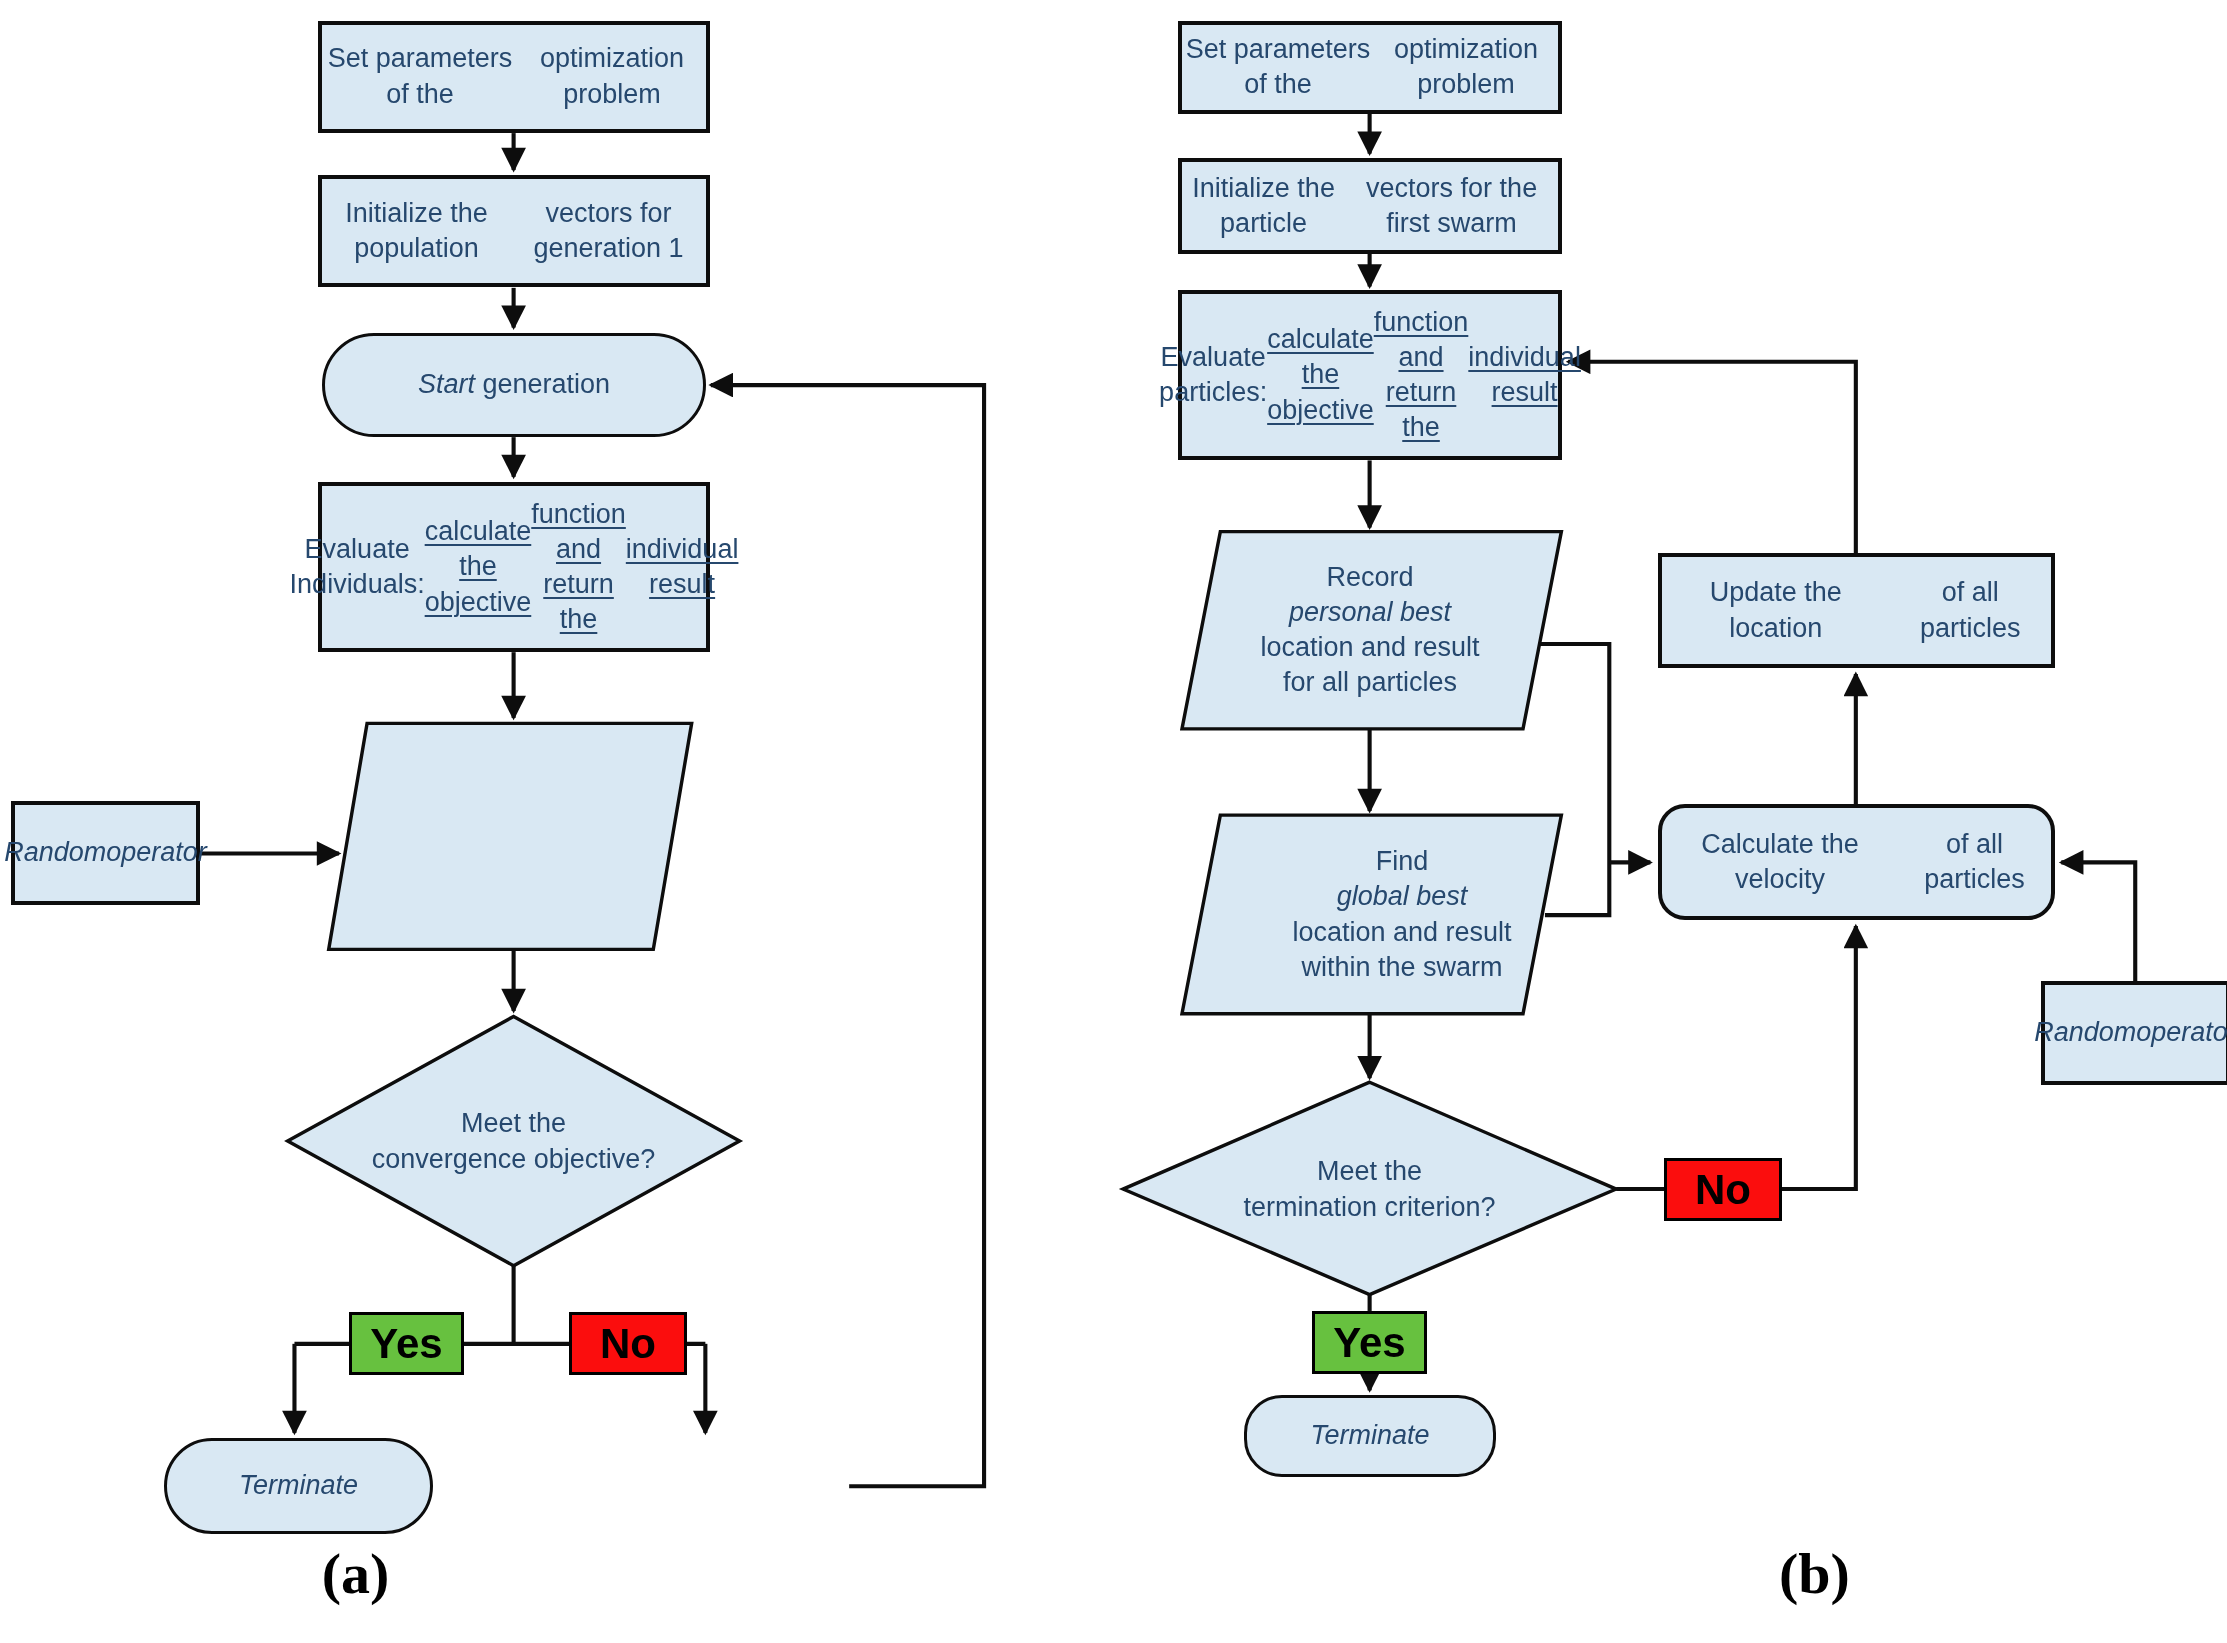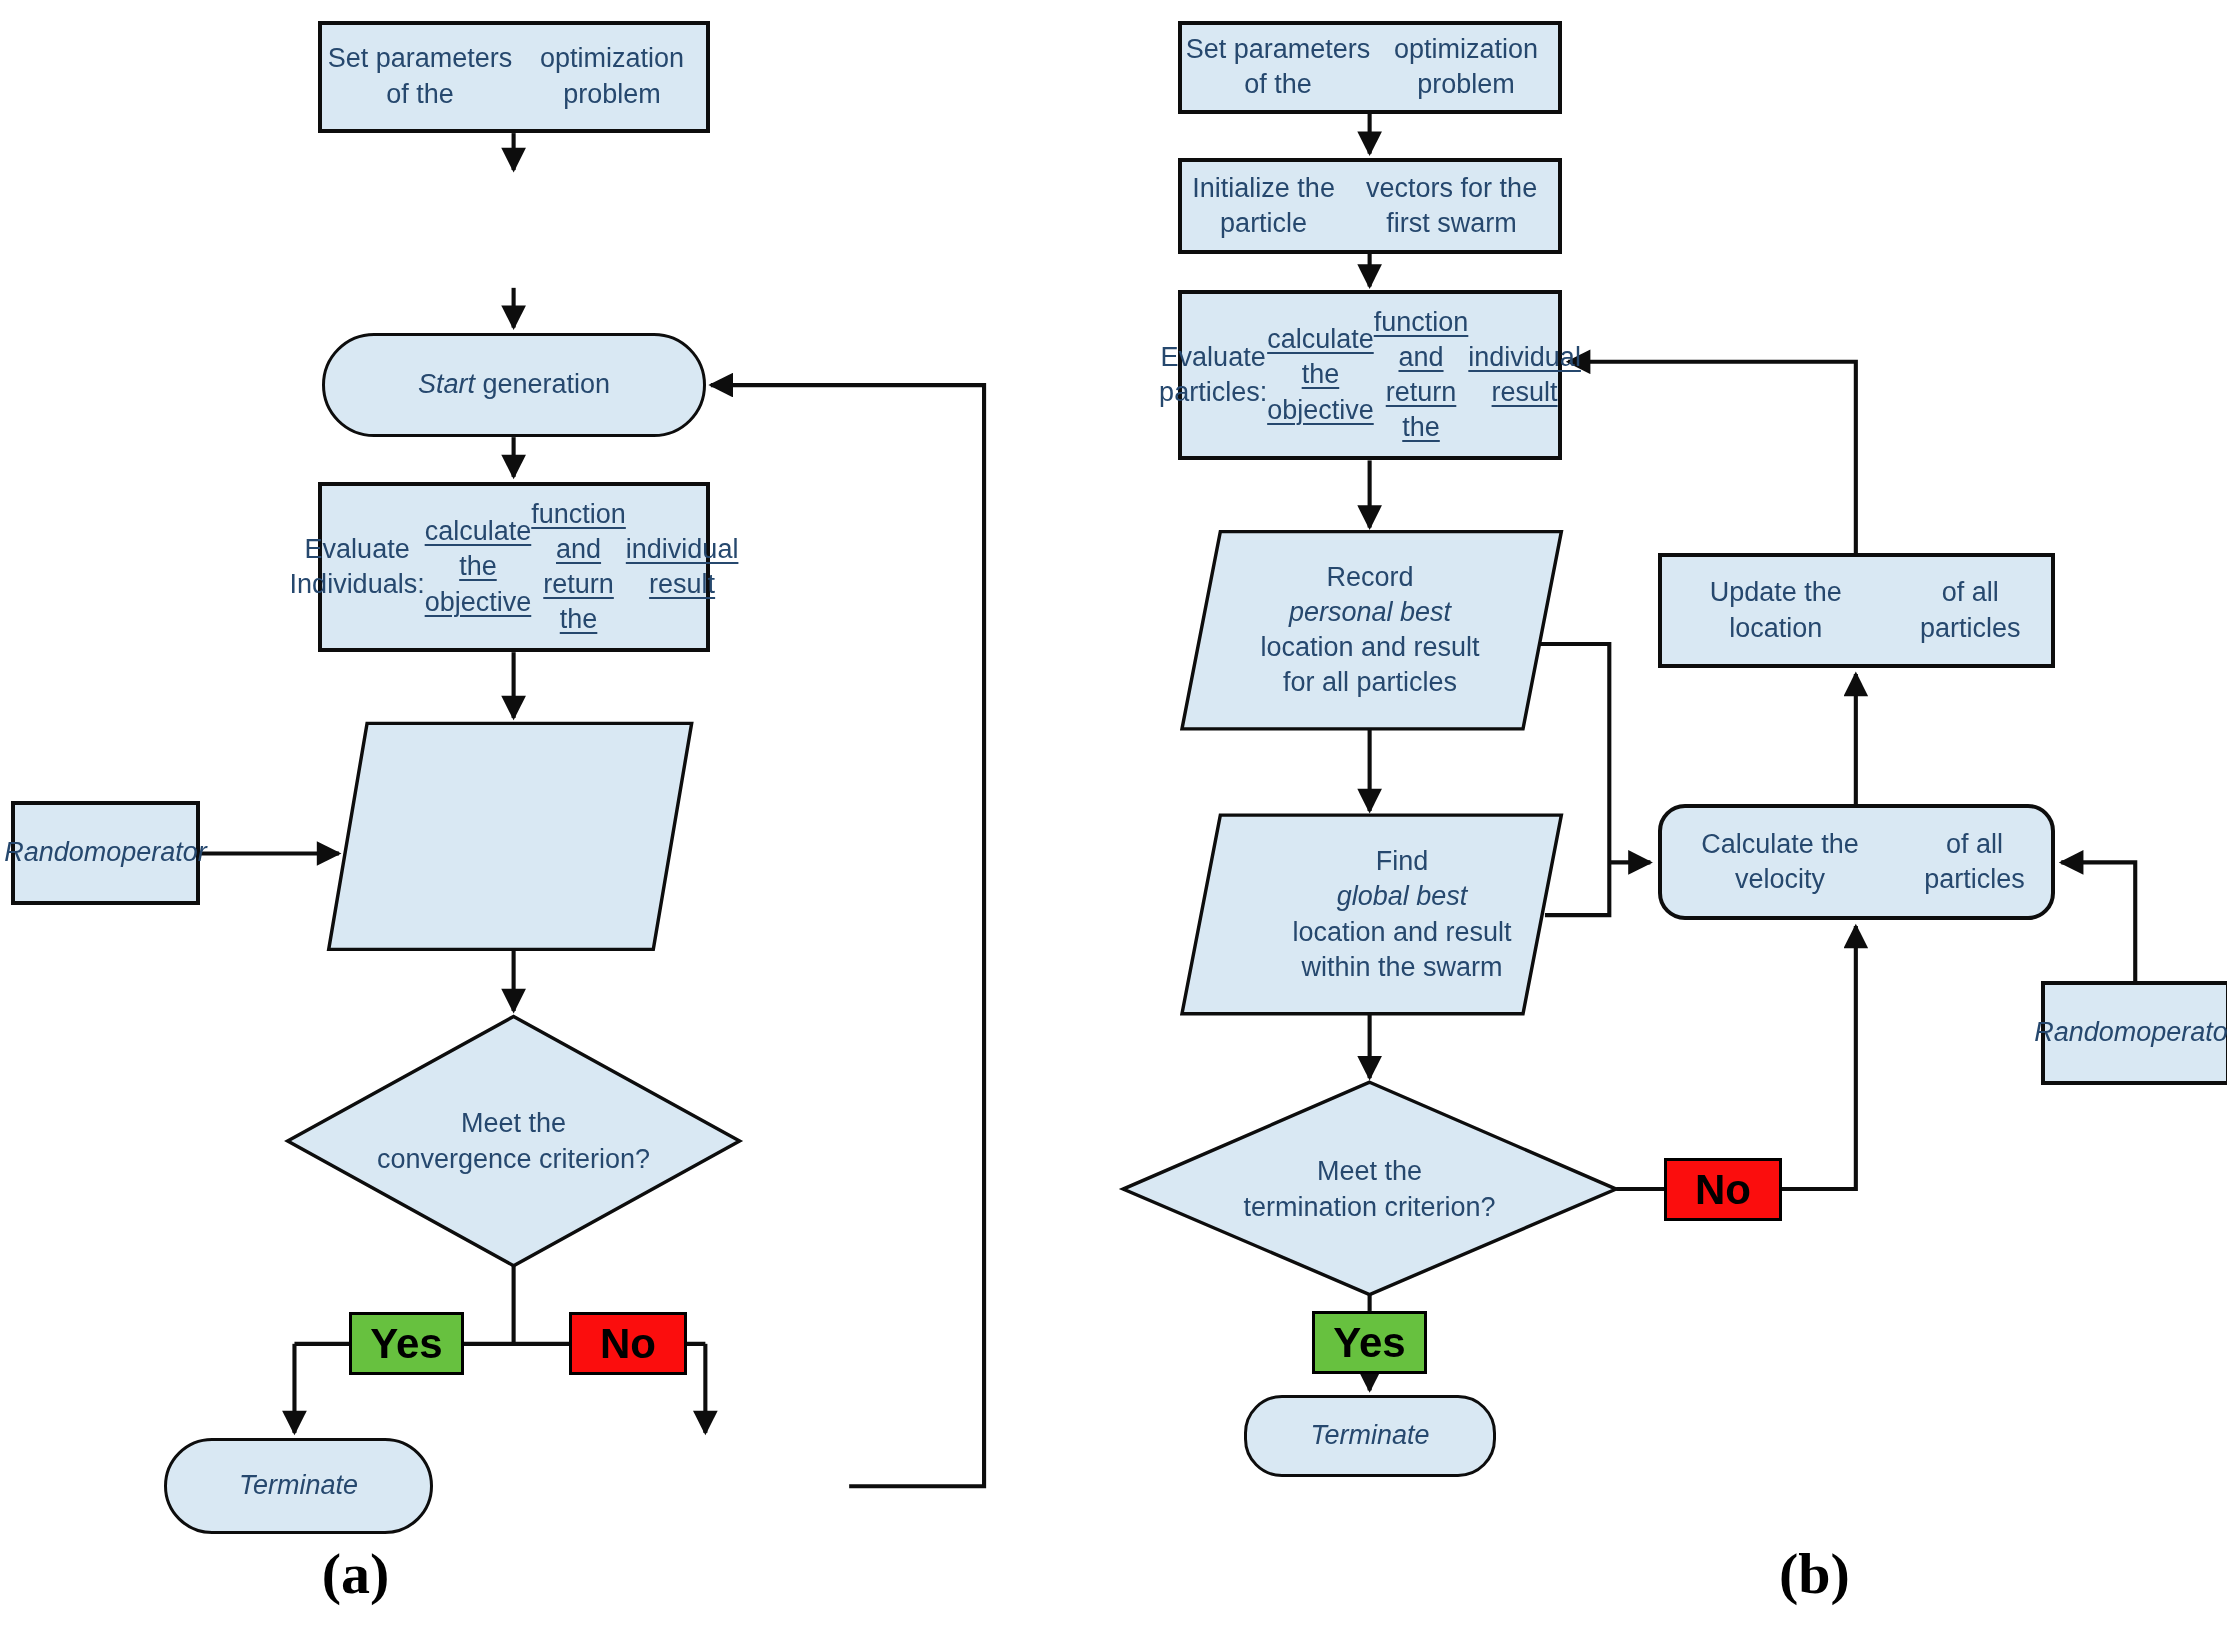--- a/index.html
+++ b/index.html
@@ -140,41 +140,45 @@
     <path class="flow" d="M2248,940 L2350,940 L2350,1336 L2256,1336"></path>
     <path class="flow" d="M2350,1259 L2410,1259" marker-end="url(#arrow)"></path>
     <path class="flow" d="M3118,1432 L3118,1259 L3010,1259" marker-end="url(#arrow)"></path>
   </svg>
 
   <div class="node" style="left:318px; top:20.5px; width:392px; height:112px;">
     <span class="line">Set parameters of the</span>
     <span class="line">optimization problem</span>
   </div>
 
+  <div class="node" style="left:318px; top:175px; width:392px; height:112px;">
+    <span class="line">Initialize the population</span>
+    <span class="line">vectors for generation 1</span>
+  </div>
 
   <div class="node stadium" style="left:322px; top:333px; width:384px; height:104px;">
     <span class="line"><span class="it">Start</span><span> generation</span></span>
   </div>
 
   <div class="node" style="left:318px; top:482px; width:392px; height:170px;">
     <span class="line">Evaluate Individuals:</span>
     <span class="line ul">calculate the objective</span>
     <span class="line ul">function and return the</span>
     <span class="line ul">individual result</span>
   </div>
 
 
   <div class="node" style="left:11px; top:801px; width:189px; height:104px;">
     <span class="line it">Random</span>
     <span class="line it">operator</span>
   </div>
 
   <div class="overlay" style="left:315px; top:1073px; width:397px; height:137px;">
     <span class="line">Meet the</span>
-    <span class="line">convergence criterion?</span>
+    <span class="line">convergence objective?</span>
   </div>
 
   <div class="badge yes" style="left:349px; top:1312px; width:115px; height:63px;">
     <span>Yes</span>
   </div>
 
   <div class="badge no" style="left:569px; top:1312px; width:118px; height:63px;">
     <span>No</span>
   </div>
 

